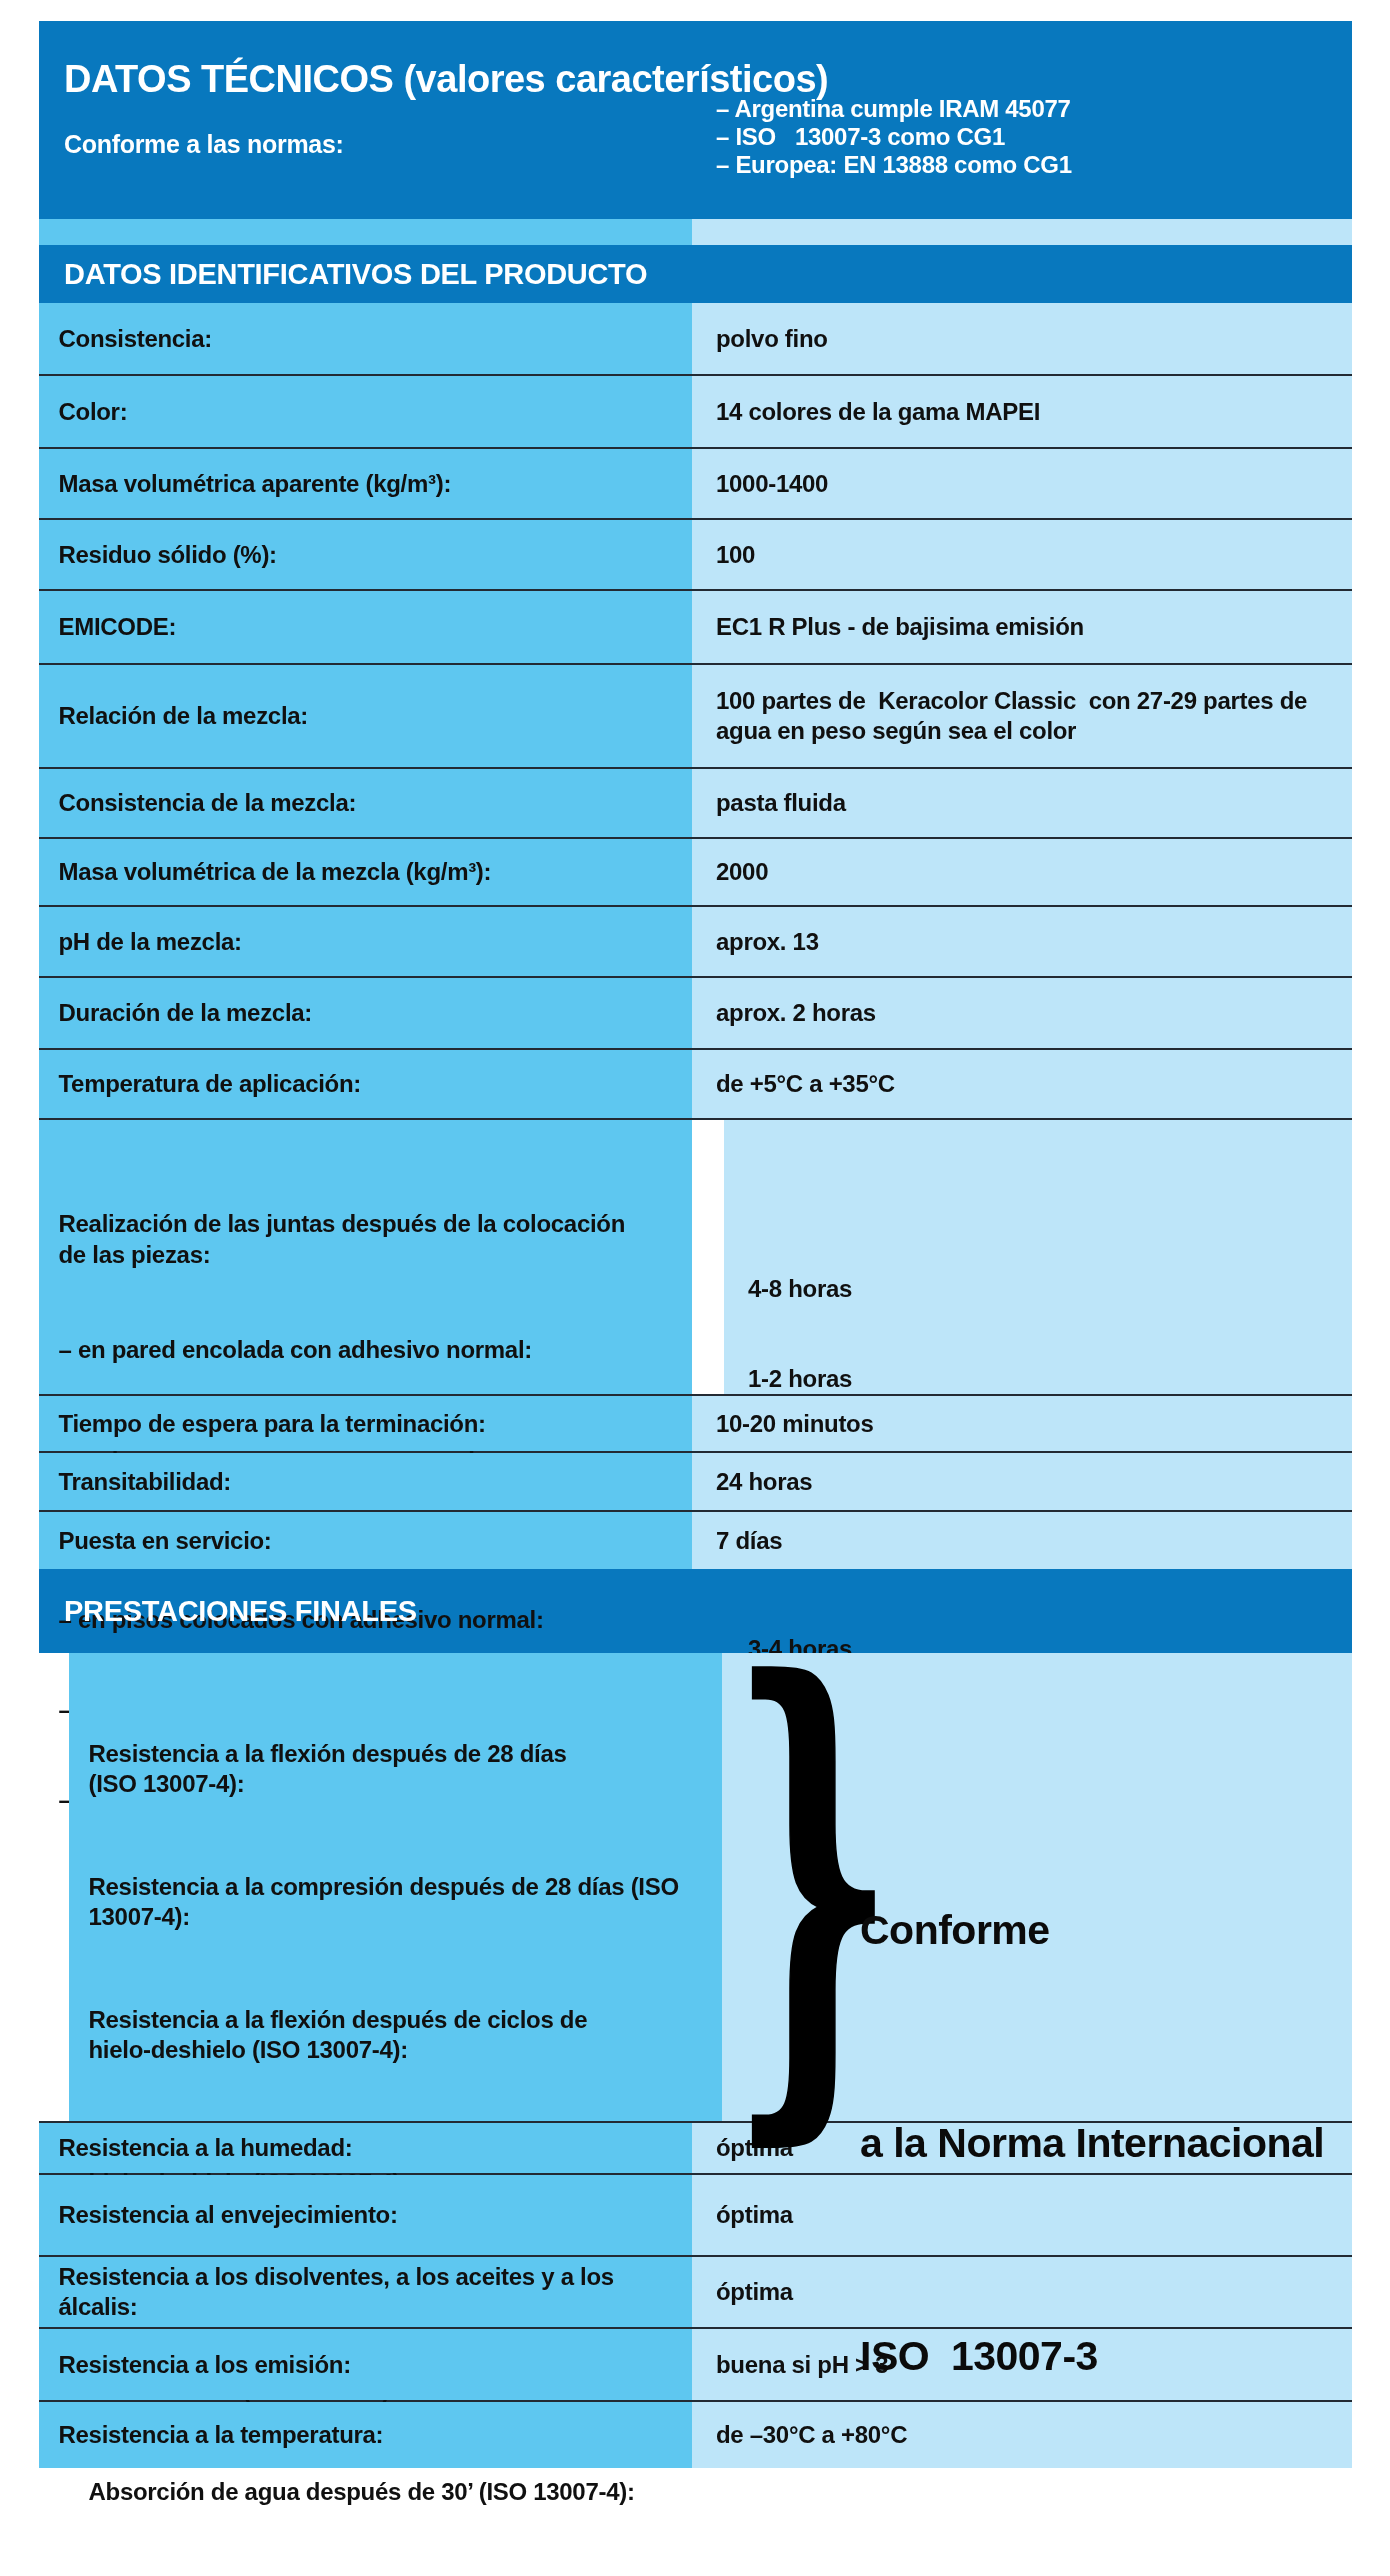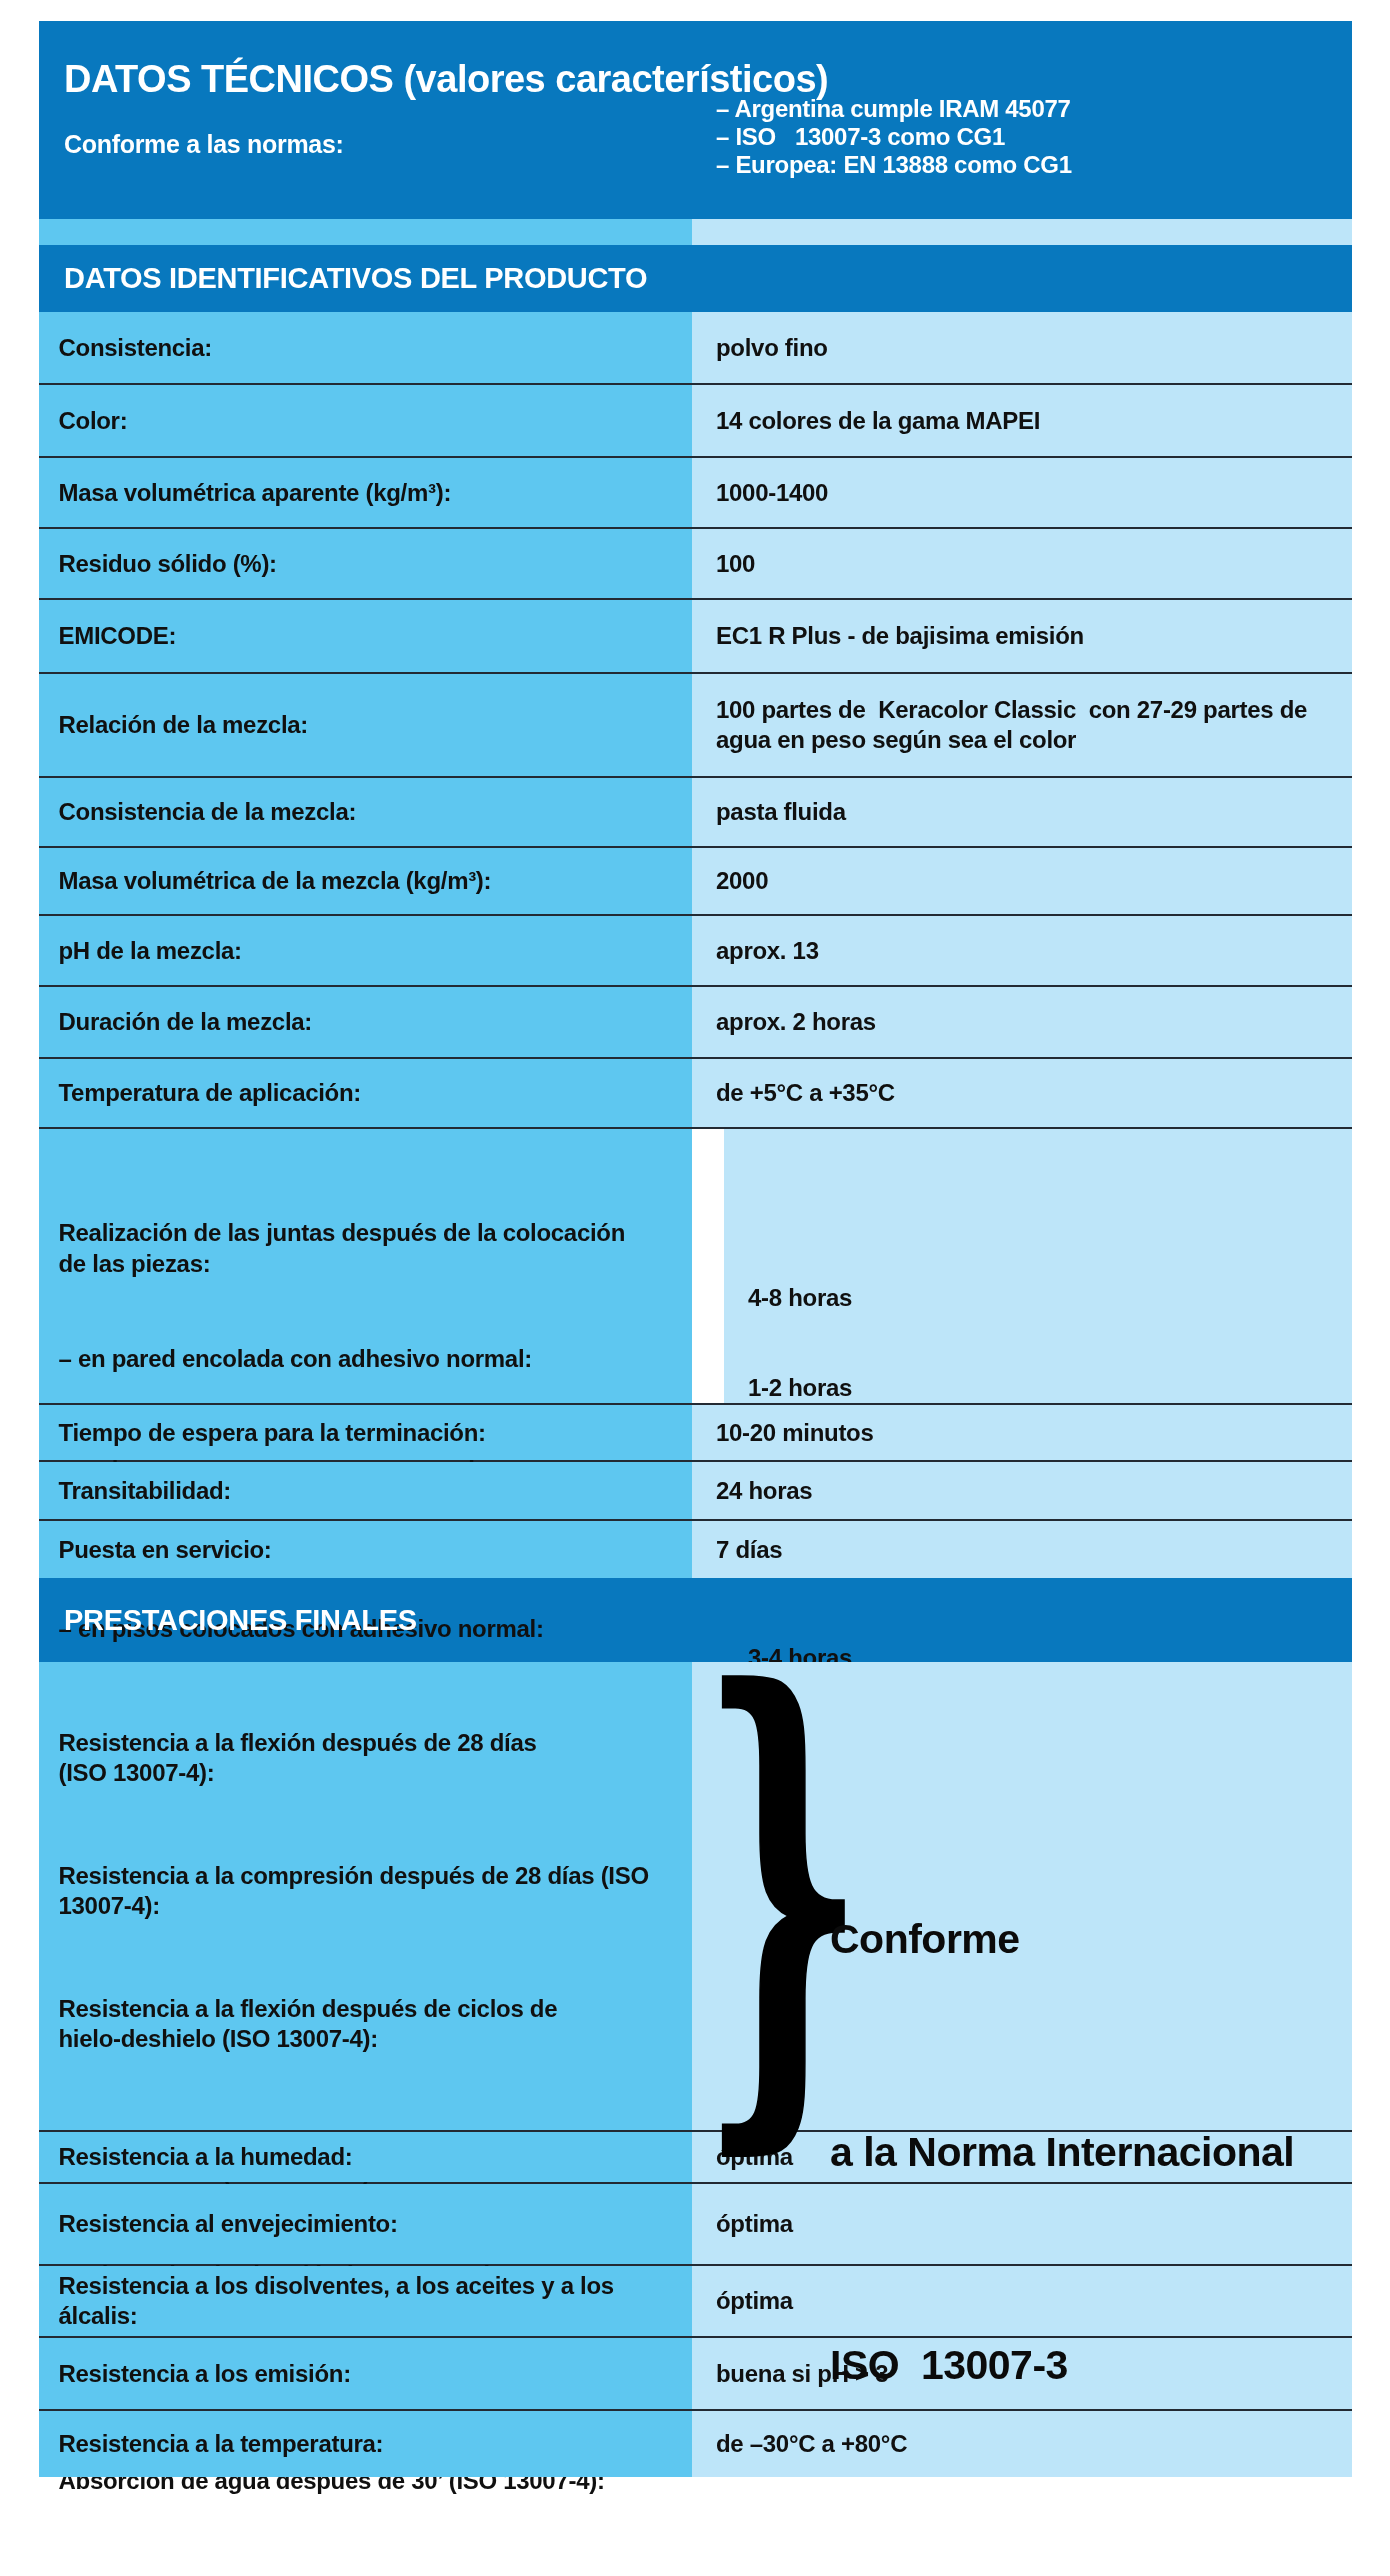--- a/index.html
+++ b/index.html
@@ -47,21 +47,21 @@
 
   
   .joints .label,.joints .value{display:block;}
   .joints .label{padding-top:28px;}
   .joints-intro{line-height:31px;margin-bottom:4.6px;}
   .jl{line-height:30px;}
   .joints .value{padding-top:94px;margin-left:32px;}
   .jv{line-height:30px;}
 
   
-  .perf .label{display:block;padding-top:6px;}
+  .perf .label{display:block;padding-top:26px;margin-left:30px;}
   .perf-item{line-height:30px;margin-bottom:13px;}
   .perf .value{display:block;position:relative;padding:0;}
   .brace{
     position:absolute;left:7.4px;top:32px;height:389px;width:111px;
     display:flex;align-items:center;justify-content:flex-start;
     font-family:"DejaVu Serif",serif;font-size:519px;line-height:389px;
     color:#000;-webkit-text-stroke:2.8px #000;
     transform:scaleX(0.5);transform-origin:left center;
   }
   .conf{position:absolute;left:138px;top:100px;font-size:41px;line-height:71px;letter-spacing:-0.5px;color:#0b0b0b;}
@@ -81,21 +81,21 @@
         <div>– ISO   13007-3 como CG1</div>
         <div>– Europea: EN 13888 como CG1</div>
       </div>
     </div>
 
     <div class="gap">
       <div class="gap-l"></div>
       <div class="gap-r"></div>
     </div>
 
-    <div class="band" style="height:67px">DATOS IDENTIFICATIVOS DEL PRODUCTO</div>
+    <div class="band" style="height:58px">DATOS IDENTIFICATIVOS DEL PRODUCTO</div>
 
     <div class="row" style="height:71px">
       <div class="cell label">Consistencia:</div>
       <div class="cell value">polvo fino</div>
     </div>
     <div class="row" style="height:73px">
       <div class="cell label">Color:</div>
       <div class="cell value">14 colores de la gama MAPEI</div>
     </div>
     <div class="row" style="height:71px">

